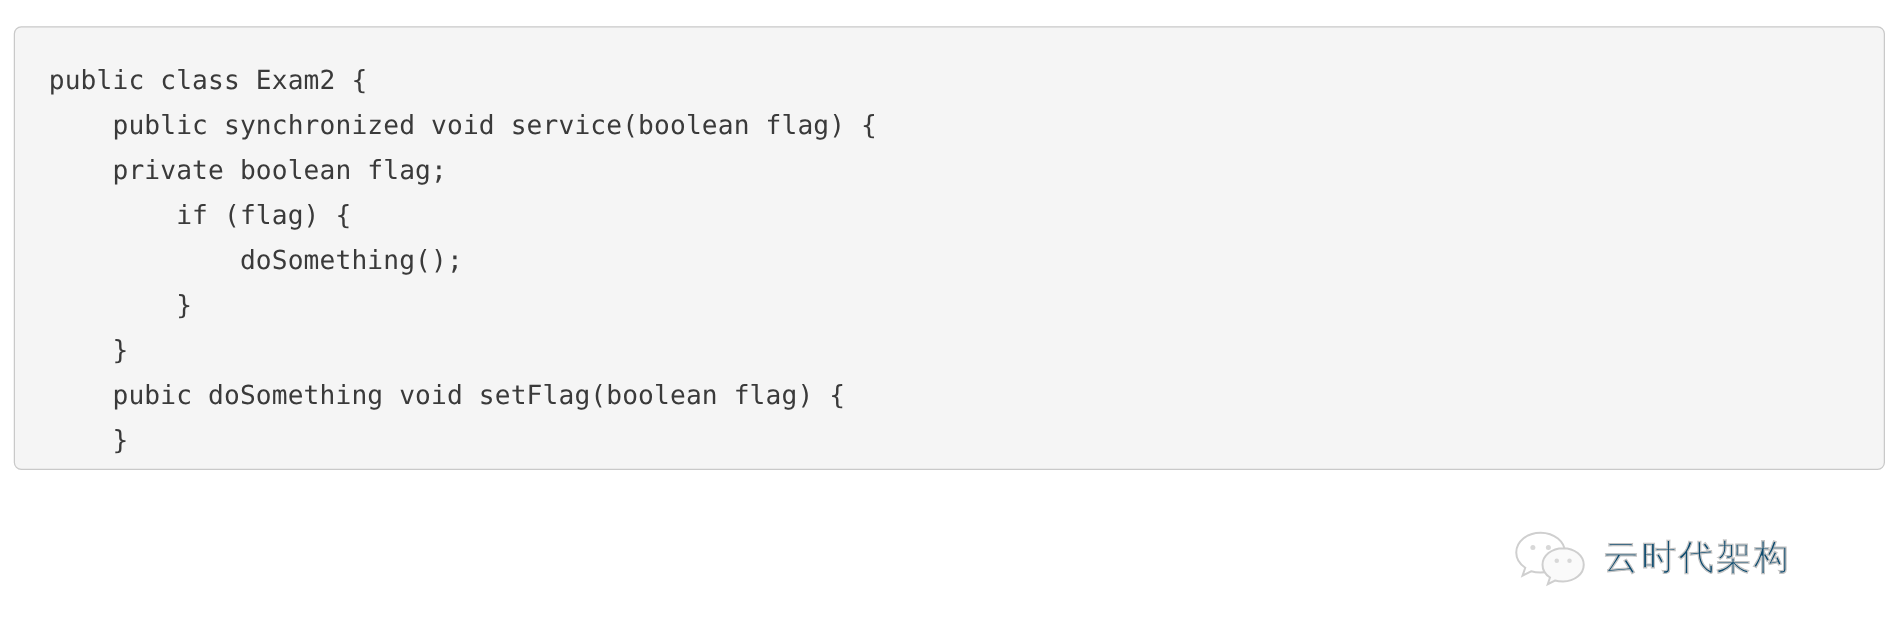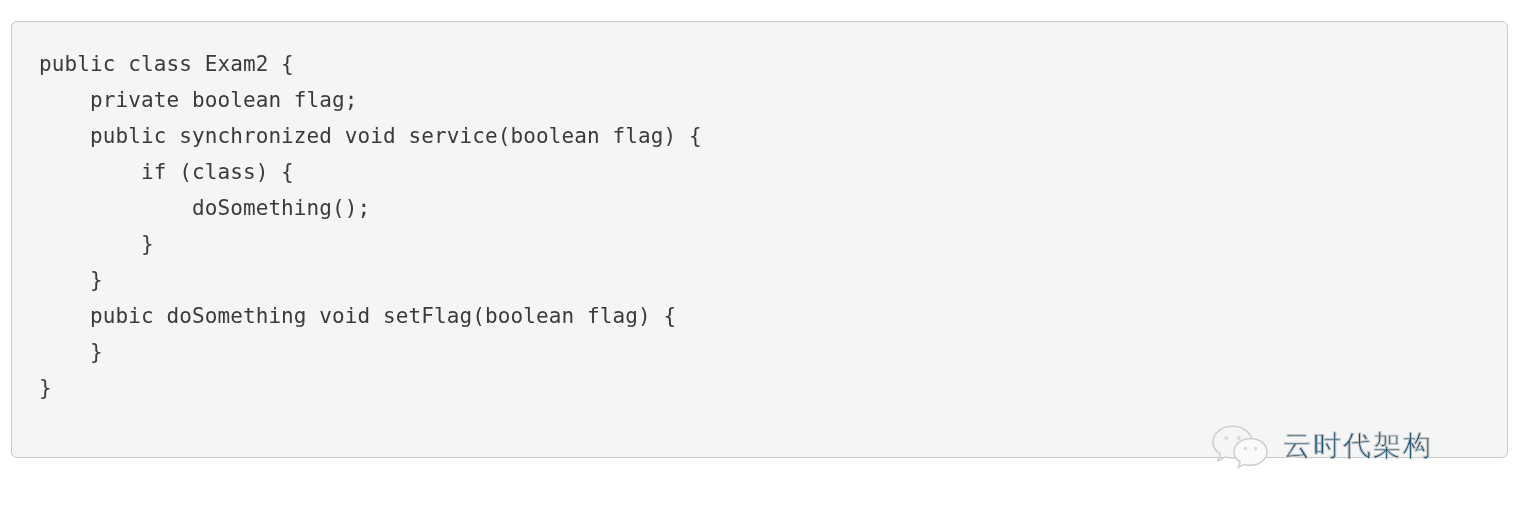--- a/index.html
+++ b/index.html
@@ -14,21 +14,21 @@
     font-family: "DejaVu Sans Mono", "Liberation Mono", monospace;
     overflow: hidden;
     position: relative;
   }
 
   .code-block {
     position: absolute;
     left: 11px;
     top: 21px;
     width: 1497px;
-    height: 437px;
+    height: 355px;
     box-sizing: border-box;
     background: #f5f5f5;
     border: 1px solid #c9c9c9;
     border-radius: 6px;
     overflow: hidden;
   }
 
   .code-lines {
     position: absolute;
     left: 27px;
@@ -79,23 +79,23 @@
     text-shadow: 0 1px 0 #ffffff;
     white-space: nowrap;
   }
 </style>
 </head>
 <body>
 
 <div class="code-block">
   <div class="code-lines">
       <div class="code-line">public class Exam2 {</div>
+      <div class="code-line">    public synchronized void service(boolean flag) {</div>
       <div class="code-line">    private boolean flag;</div>
-      <div class="code-line">    public synchronized void service(boolean flag) {</div>
-      <div class="code-line">        if (class) {</div>
+      <div class="code-line">        if (flag) {</div>
       <div class="code-line">            doSomething();</div>
       <div class="code-line">        }</div>
       <div class="code-line">    }</div>
       <div class="code-line">    pubic doSomething void setFlag(boolean flag) {</div>
       <div class="code-line">    }</div>
       <div class="code-line">}</div>
     </div>
 </div>
 
 <div class="watermark">

